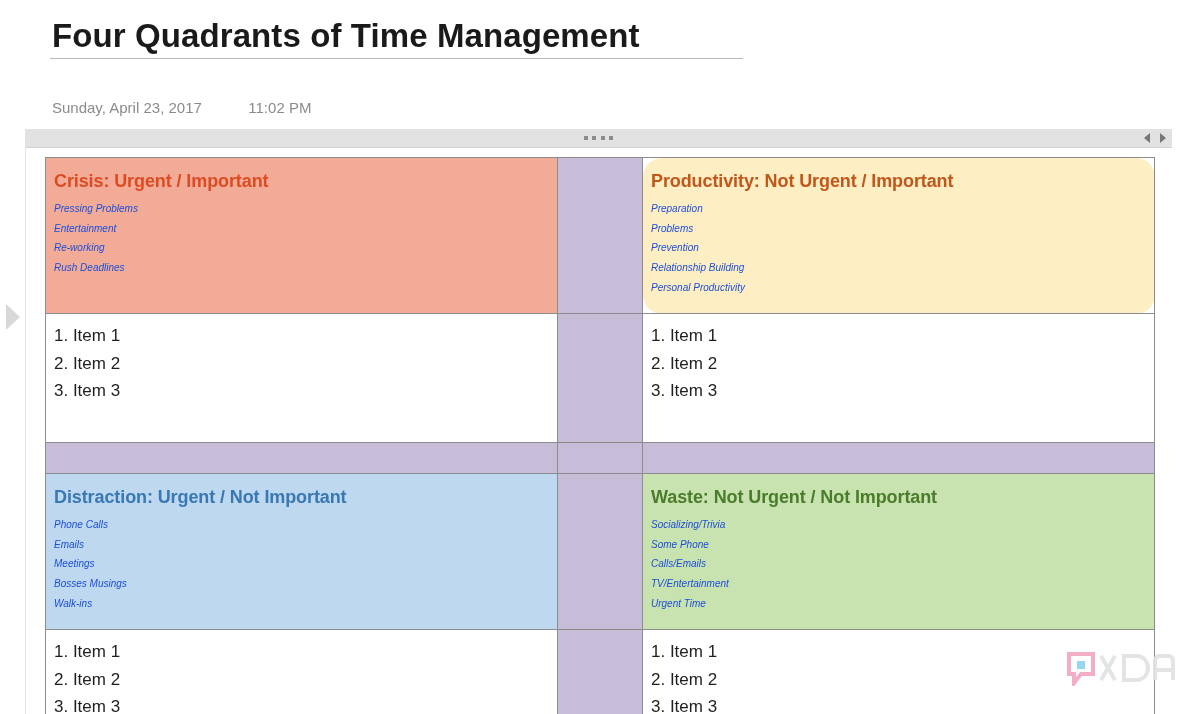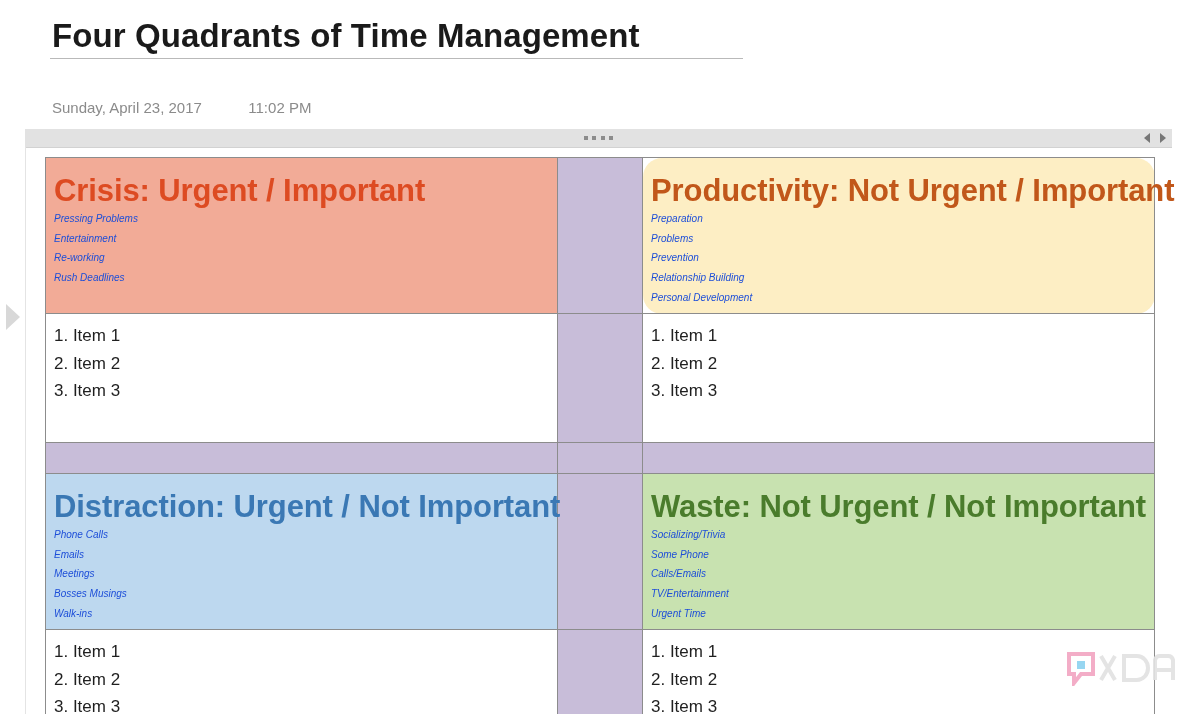--- a/index.html
+++ b/index.html
@@ -145,41 +145,41 @@
 
   .col-wide { width: 503px; }
   .col-mid  { width:  84px; }
 
   
   .quad-cell {
     height: 147px;
     padding: 8px 0 0 8px !important;
   }
   .quad-title {
-    font-size: 31px;
+    font-size: 18px;
     font-weight: bold;
     line-height: 30px;
     letter-spacing: -0.1px;
-    margin: 10px 0 3px 0;
+    margin: 0 0 3px 0;
     white-space: nowrap;
   }
   .quad-list { }
   .quad-list .quad-item {
     font-size: 10px;
     line-height: 19.7px;
     color: #1d4ed8;
     font-style: italic;
   }
 
   .q-crisis       { background: #f2ab97; }
   .q-crisis .quad-title       { color: #dd4b22; }
   .q-productivity { background: #fdeec4; border-radius: 19px; }
   .q-productivity .quad-title { color: #c1571a; }
   .q-distraction  { background: #bdd8ef; }
-  .q-distraction .quad-title  { color: #3a78b4; text-align: right; }
+  .q-distraction .quad-title  { color: #3a78b4; }
   .q-waste        { background: #c8e2b0; }
   .q-waste .quad-title        { color: #4a7c2c; }
 
   
   .num-cell {
     height: 120px;
     background: #ffffff;
     padding: 8px 0 0 8px !important;
   }
   .num-cell .num-item {
@@ -246,21 +246,21 @@
         </div>
       </td>
       <td class="col-mid lav"></td>
       <td class="col-wide quad-cell q-productivity">
         <div class="quad-title">Productivity: Not Urgent / Important</div>
         <div class="quad-list">
           <div class="quad-item">Preparation</div>
           <div class="quad-item">Problems</div>
           <div class="quad-item">Prevention</div>
           <div class="quad-item">Relationship Building</div>
-          <div class="quad-item">Personal Development</div>
+          <div class="quad-item">Personal Productivity</div>
         </div>
       </td>
     </tr>
 
     <tr>
       <td class="col-wide num-cell">
         <div class="num-item">1. Item 1</div>
         <div class="num-item">2. Item 2</div>
         <div class="num-item">3. Item 3</div>
       </td>

